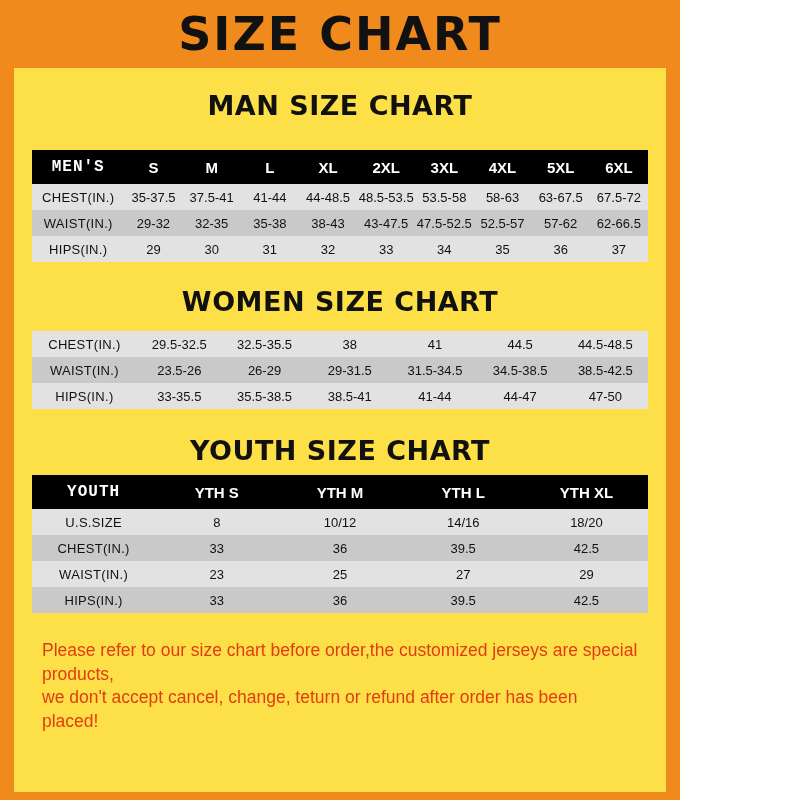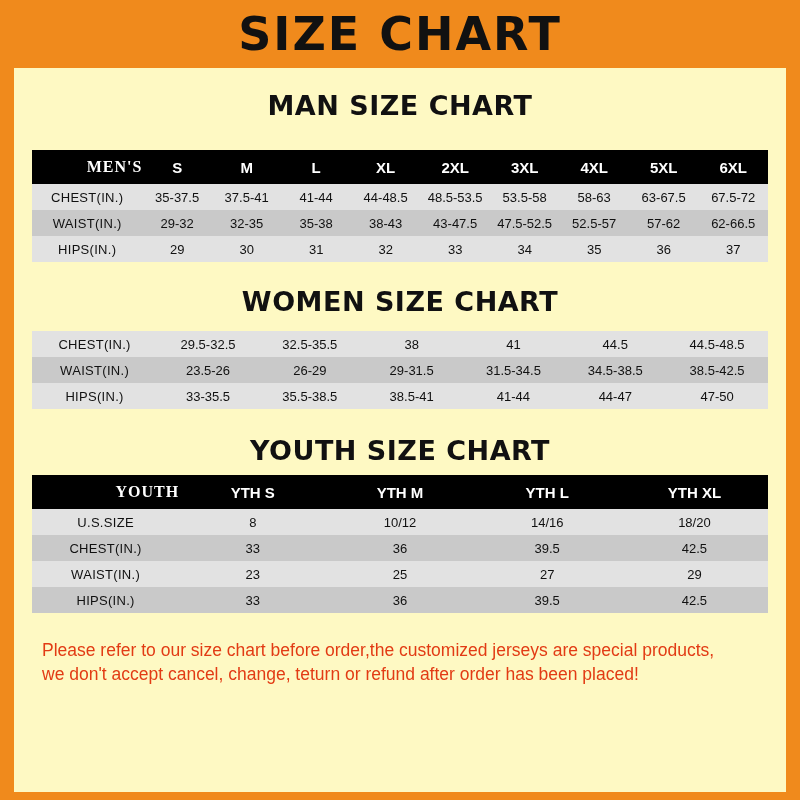--- a/index.html
+++ b/index.html
@@ -8,26 +8,26 @@
   }
   body {
     width: 800px;
     height: 800px;
     background: #ffffff;
     font-family: "Liberation Sans", sans-serif;
     overflow: hidden;
   }
   .page {
     position: relative;
-    width: 800px;
+    width: 680px;
     height: 800px;
     box-sizing: border-box;
     border-left: 14px solid #f08a1c;
     border-right: 14px solid #f08a1c;
-    background: #fef9c3;
+    background: #fde047;
   }
   .header-band {
     background: #f08a1c;
     height: 68px;
     display: flex;
     align-items: center;
     justify-content: center;
   }
   .header-title {
     font-family: "DejaVu Sans", sans-serif;
@@ -69,23 +69,23 @@
   tr.head-row {
     background: #000000;
   }
   tr.head-row th {
     color: #ffffff;
     height: 34px;
     font-weight: bold;
     font-size: 15px;
   }
   tr.head-row th.label-cell {
-    text-align: right;
+    text-align: center;
     padding-left: 0;
-    font-family: Liberation Serif, serif;
+    font-family: Liberation Mono, monospace;
     font-size: 16px;
     letter-spacing: 1px;
   }
   tr.row-light { background: #e2e2e2; }
   tr.row-dark  { background: #c9c9c9; }
   td.label-cell {
     text-align: center;
     font-size: 13px;
     letter-spacing: 0.3px;
     color: #111111;

